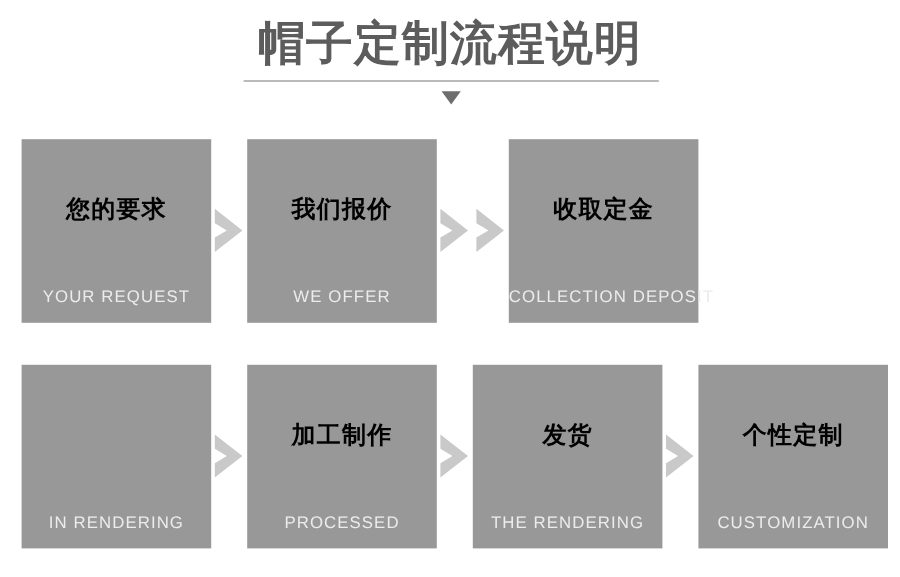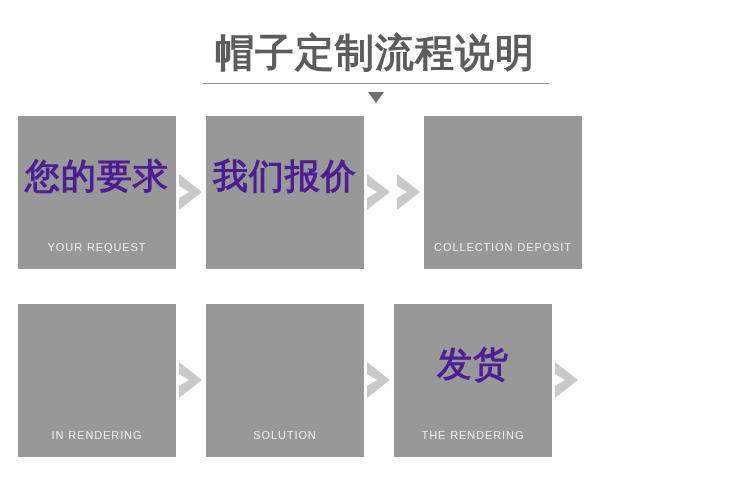--- a/index.html
+++ b/index.html
@@ -12,21 +12,21 @@
     background: #ffffff;
     font-family: "Liberation Sans", "DejaVu Sans", sans-serif;
     overflow: hidden;
     position: relative;
   }
 
   
   .header {
     position: absolute;
     left: 0;
-    top: 16px;
+    top: 0;
     width: 702px;
     height: 100px;
     padding-left: 12px;
   }
   .page-title {
     position: absolute;
     left: 0;
     top: 12px;
     width: 750px;
     text-align: center;
@@ -78,38 +78,38 @@
   .step-cn {
     position: absolute;
     left: 0;
     right: 0;
     top: 0;
     height: 118px;
     display: flex;
     flex-direction: column;
     align-items: center;
     justify-content: center;
-    color: #4c1d95;
-    font-size: 35px;
+    color: #000000;
+    font-size: 20px;
     font-weight: bold;
     letter-spacing: 1px;
     line-height: 33px;
     text-align: center;
     white-space: nowrap;
   }
   .step-cn .cn-line2 { display: block; }
   .step-en {
     position: absolute;
     left: 0;
     right: 0;
     top: 118px;
     height: 26px;
     text-align: center;
     color: #ececec;
-    font-size: 11px;
+    font-size: 14px;
     letter-spacing: 0.9px;
     line-height: 26px;
     white-space: nowrap;
   }
 
   .chevron {
     flex: 0 0 30px;
     width: 30px;
     height: 153px;
     position: relative;
@@ -141,55 +141,62 @@
   <div class="chevron">
     <svg width="26" height="40" viewBox="0 0 26 40" aria-hidden="true">
       <polygon points="1,2 24,20 1,38 1,26 11,20 1,14" fill="#c9c9c9"></polygon>
     </svg>
   </div>
 
   <div class="step-box">
     <div class="step-cn">
       <span>我们报价</span>
     </div>
-  </div>
-
-  <div class="chevron">
-    <svg width="26" height="40" viewBox="0 0 26 40" aria-hidden="true">
-      <polygon points="1,2 24,20 1,38 1,26 11,20 1,14" fill="#c9c9c9"></polygon>
-    </svg>
-  </div>
-
-
-  <div class="chevron">
-    <svg width="26" height="40" viewBox="0 0 26 40" aria-hidden="true">
-      <polygon points="1,2 24,20 1,38 1,26 11,20 1,14" fill="#c9c9c9"></polygon>
-    </svg>
-  </div>
-
-  <div class="step-box">
+    <div class="step-en">WE OFFER</div>
+  </div>
+
+  <div class="chevron">
+    <svg width="26" height="40" viewBox="0 0 26 40" aria-hidden="true">
+      <polygon points="1,2 24,20 1,38 1,26 11,20 1,14" fill="#c9c9c9"></polygon>
+    </svg>
+  </div>
+
+
+  <div class="chevron">
+    <svg width="26" height="40" viewBox="0 0 26 40" aria-hidden="true">
+      <polygon points="1,2 24,20 1,38 1,26 11,20 1,14" fill="#c9c9c9"></polygon>
+    </svg>
+  </div>
+
+  <div class="step-box">
+    <div class="step-cn">
+      <span>收取定金</span>
+    </div>
     <div class="step-en">COLLECTION DEPOSIT</div>
   </div>
 
 </div>
 
 <div class="flow-row row-2">
 
   <div class="step-box">
     <div class="step-en">IN RENDERING</div>
   </div>
 
   <div class="chevron">
     <svg width="26" height="40" viewBox="0 0 26 40" aria-hidden="true">
       <polygon points="1,2 24,20 1,38 1,26 11,20 1,14" fill="#c9c9c9"></polygon>
     </svg>
   </div>
 
   <div class="step-box">
-    <div class="step-en">SOLUTION</div>
+    <div class="step-cn">
+      <span>加工制作</span>
+    </div>
+    <div class="step-en">PROCESSED</div>
   </div>
 
   <div class="chevron">
     <svg width="26" height="40" viewBox="0 0 26 40" aria-hidden="true">
       <polygon points="1,2 24,20 1,38 1,26 11,20 1,14" fill="#c9c9c9"></polygon>
     </svg>
   </div>
 
   <div class="step-box">
     <div class="step-cn">
@@ -197,14 +204,20 @@
     </div>
     <div class="step-en">THE RENDERING</div>
   </div>
 
   <div class="chevron">
     <svg width="26" height="40" viewBox="0 0 26 40" aria-hidden="true">
       <polygon points="1,2 24,20 1,38 1,26 11,20 1,14" fill="#c9c9c9"></polygon>
     </svg>
   </div>
 
+  <div class="step-box">
+    <div class="step-cn">
+      <span>个性定制</span>
+    </div>
+    <div class="step-en">CUSTOMIZATION</div>
+  </div>
 
 </div>
 
 </body></html>

